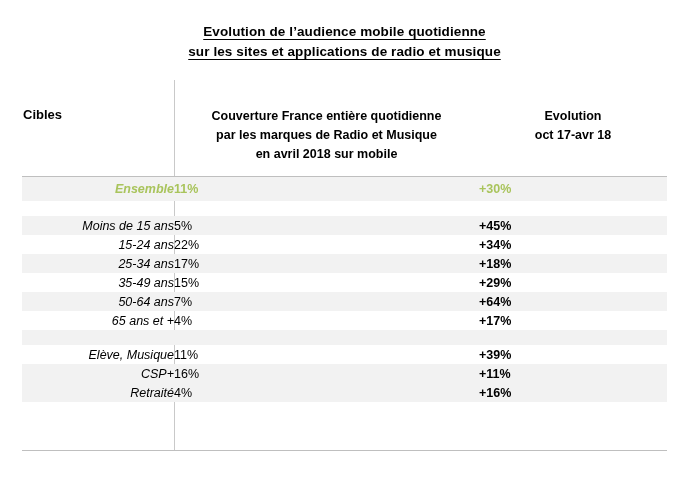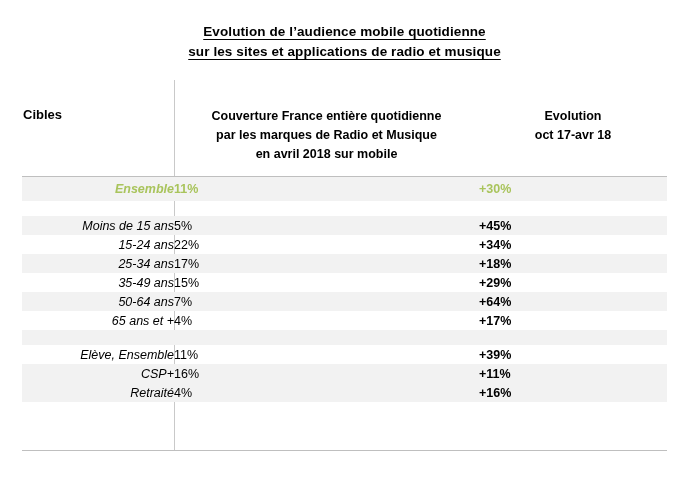--- a/index.html
+++ b/index.html
@@ -226,21 +226,21 @@
           <td class="evo">+17%</td>
         </tr>
 
         <tr class="spacer shaded">
           <td></td>
           <td></td>
           <td></td>
         </tr>
 
         <tr class="row">
-          <td class="label">Elève, Ensemble</td>
+          <td class="label">Elève, Musique</td>
           <td class="value">11%</td>
           <td class="evo">+39%</td>
         </tr>
         <tr class="row shaded">
           <td class="label">CSP+</td>
           <td class="value">16%</td>
           <td class="evo">+11%</td>
         </tr>
         <tr class="row shaded">
           <td class="label">Retraité</td>

